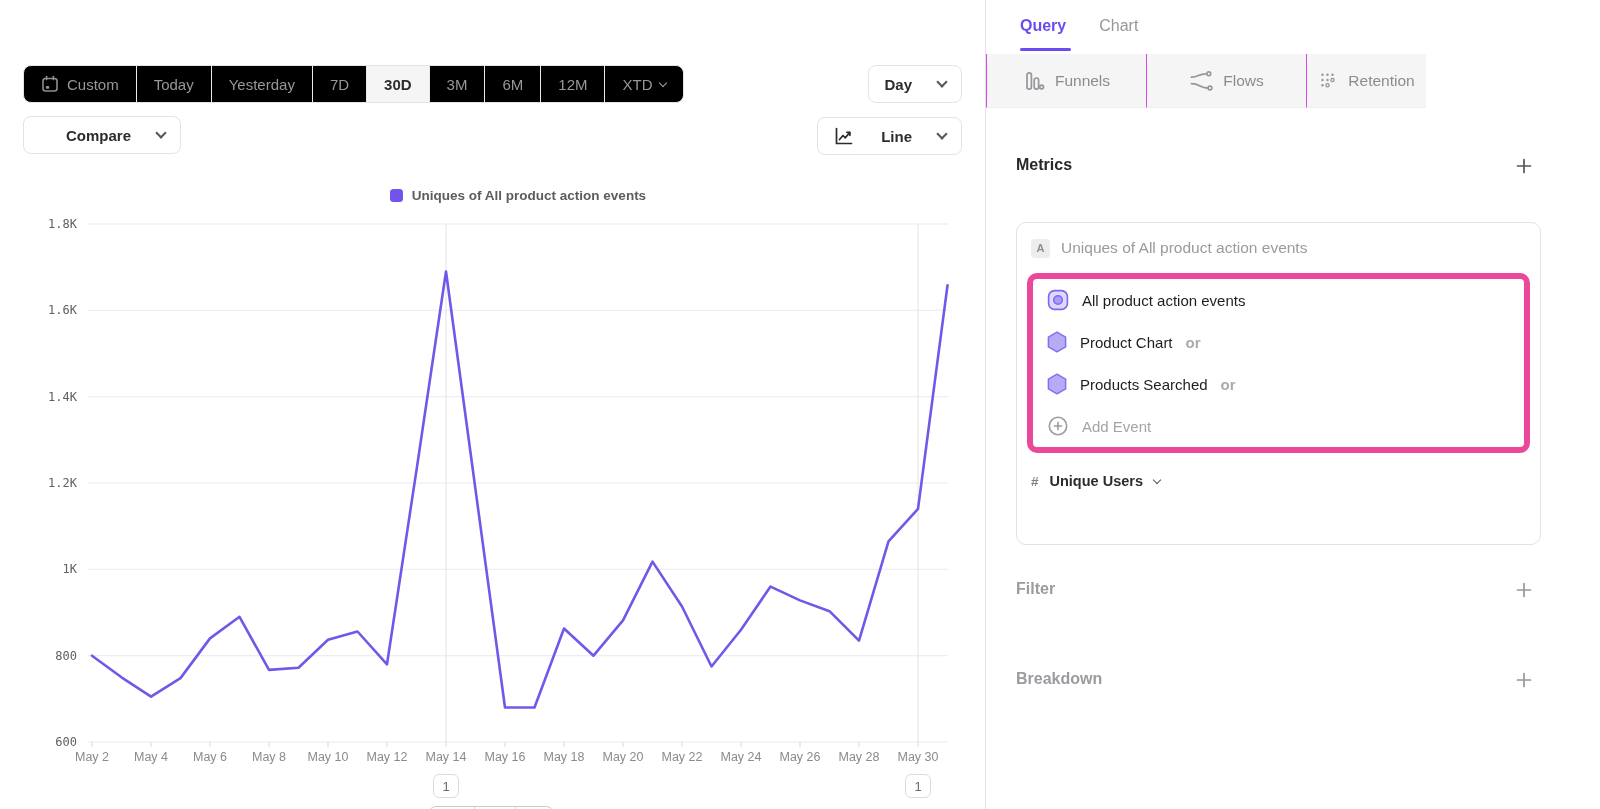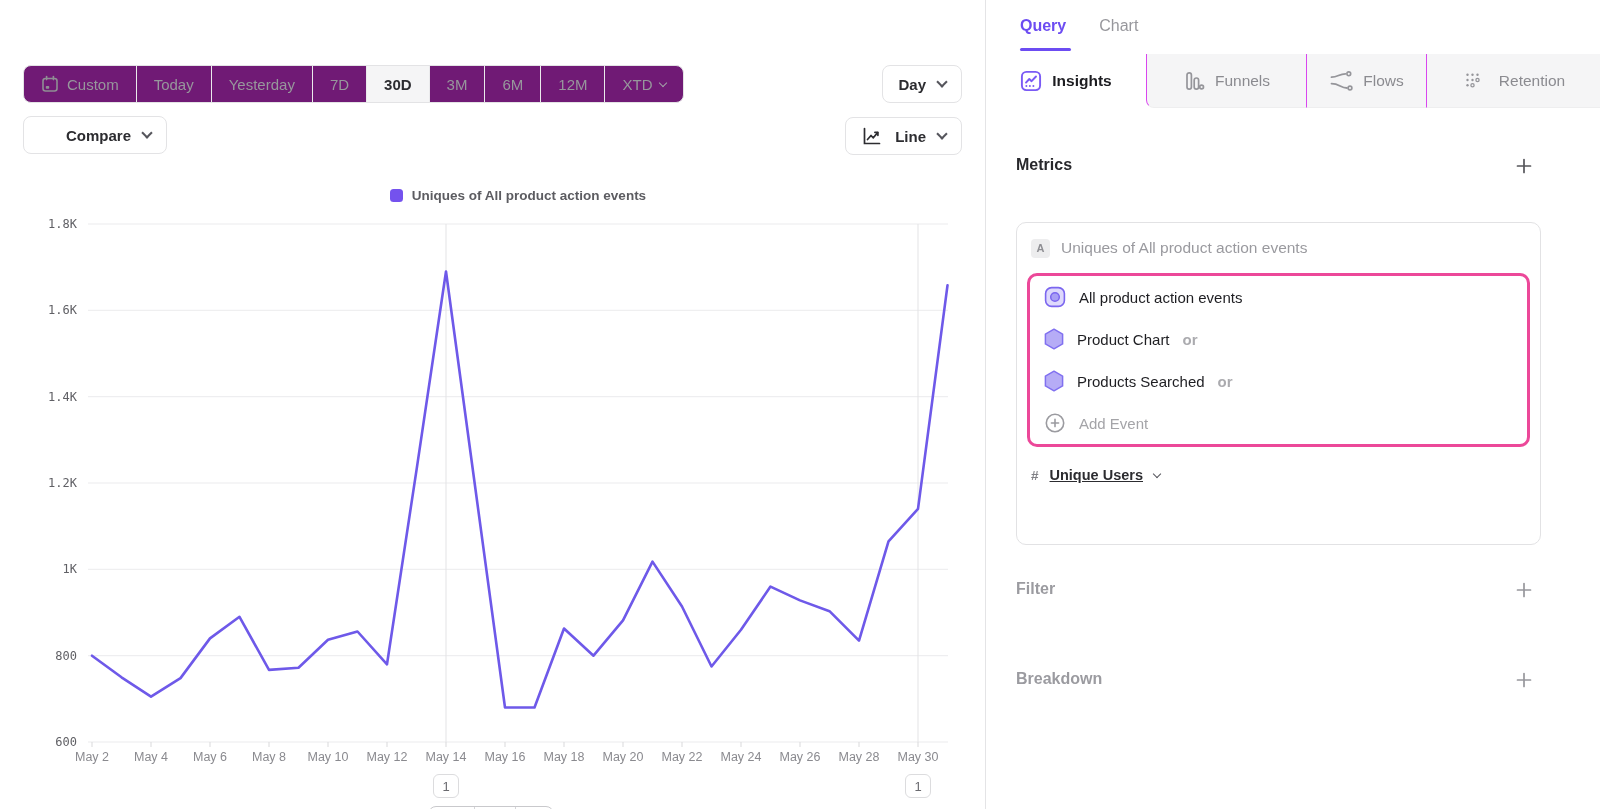--- a/index.html
+++ b/index.html
@@ -4,27 +4,27 @@
 <style>
   * { margin:0; padding:0; box-sizing:border-box; }
   html,body { width:1600px; height:809px; overflow:hidden; background:#fff;
               font-family:"Liberation Sans", sans-serif; }
   #app { position:relative; width:1600px; height:809px; background:#fff; }
 
   
   #left-panel { position:absolute; left:0; top:0; width:985px; height:809px; }
 
   .bar { position:absolute; top:65px; left:23px; height:38px; display:flex; align-items:stretch;
-         border:1px solid #e3e3e5; border-radius:8px; background:#701a75; overflow:hidden; }
+         border:1px solid #e3e3e5; border-radius:8px; background:#000000; overflow:hidden; }
   .range-btn { display:flex; align-items:center; gap:8px; padding:0 17px; font-size:15px;
                color:#97979c; border-right:1px solid #eaeaec; cursor:pointer; white-space:nowrap; }
   .range-btn:last-child { border-right:none;justify-content:center; }
   .range-btn.selected { background:#f5f5f6; color:#2c2c30; font-weight:700; }
 
-  .btn { position:absolute; display:flex; align-items:center; gap:12px; height:38px;
+  .btn { position:absolute; display:flex; align-items:center; gap:26px; height:38px;
          border:1px solid #e3e3e5; border-radius:8px; background:#fff; font-size:15px;
          color:#2c2c30; font-weight:600; padding:0 15px; cursor:pointer; white-space:nowrap; }
   #day-btn { top:65px; right:23px; }
   #compare-btn { top:116px; left:23px;padding-left:42px; }
   #line-btn { top:117px; right:23px; }
 
   .chev { display:inline-block; width:8px; height:8px; border-right:2px solid #55555c;
           border-bottom:2px solid #55555c; transform:rotate(45deg); margin-bottom:4px; }
   .chev.gray { border-color:#a2a2a7; }
   .chev.sm { width:6px; height:6px; border-width:1.8px; margin-bottom:3px; }
@@ -76,32 +76,32 @@
   #metrics-plus { top:158px; } #filter-plus { top:582px; } #breakdown-plus { top:672px; }
 
   #metric-card { position:absolute; left:30px; top:222px; width:525px; height:323px;
                  border:1px solid #e2e2e4; border-radius:10px; background:#fff; }
   #metric-head { display:flex; align-items:center; gap:11px; height:50px; padding:0 14px; }
   #series-badge { width:19px; height:19px; border-radius:4px; background:#ededee; color:#8e8e93;
                   font-size:11px; font-weight:700; display:flex; align-items:center;
                   justify-content:center; flex:none; }
   #series-label { font-size:15.5px; color:#9a9a9f; }
 
-  #event-card { margin:0 10px; border:3px solid #ec4899; border-radius:10px; background:#fff;
+  #event-card { margin:0 10px; border:6px solid #ec4899; border-radius:10px; background:#fff;
                 overflow:hidden; }
   .event-row { display:flex; align-items:center; gap:13px; height:42px; padding:0 14px;
                font-size:15px; font-weight:500; color:#1e1e22; cursor:pointer; }
   .event-row .suffix { color:#ababaf; font-weight:700; }
   .event-row.muted { color:#a4a4a8; }
   .ev-ic { display:flex; align-items:center; flex:none; }
 
   #agg-row { display:flex; align-items:center; gap:11px; margin:13px 14px 0; height:30px;
              cursor:pointer; }
   #agg-hash { color:#808085; font-size:13.5px; font-weight:600; }
-  #agg-label { font-size:14.5px; font-weight:600; color:#2c2c30;text-decoration:underline; }
+  #agg-label { font-size:14.5px; font-weight:600; color:#2c2c30; }
 </style>
 </head>
 <body>
 
 <div id="app">
 
   <div id="left-panel">
 
     <div class="bar" id="range-bar">
         <div class="range-btn">
@@ -229,34 +229,20 @@
 
   <div id="right-panel">
 
     <div id="top-tabs">
       <span id="tab-query">Query</span>
       <span id="tab-chart">Chart</span>
     </div>
     <div id="query-underline"></div>
 
     <div id="report-tabs">
-        <div class="rtab active">
-          <span class="rtab-ic">
-            <svg width="22" height="22" viewBox="0 0 22 22">
-              <rect x="1.9" y="1.9" width="18.2" height="18.2" rx="4.5" fill="none" stroke="#7a5af5" stroke-width="1.9"></rect>
-              <path d="M6 12.6 L9.3 9 L11.6 11.2 L16 6.5" stroke="#7a5af5" stroke-width="1.9" fill="none" stroke-linecap="round" stroke-linejoin="round"></path>
-              <g fill="#7a5af5">
-                <circle cx="6.4" cy="16" r="1"></circle>
-                <circle cx="9.9" cy="16" r="1"></circle>
-                <circle cx="13.4" cy="16" r="1"></circle>
-              </g>
-            </svg>
-          </span>
-          <span>Insights</span>
-        </div>
         <div class="rtab">
           <span class="rtab-ic">
             <svg width="22" height="22" viewBox="0 0 22 22">
               <rect x="4" y="2.8" width="4.4" height="16.4" rx="2.2" fill="none" stroke="#95959a" stroke-width="1.7"></rect>
               <rect x="11.2" y="8" width="4.4" height="11.2" rx="2.2" fill="none" stroke="#95959a" stroke-width="1.7"></rect>
               <circle cx="18.6" cy="17" r="1.9" fill="none" stroke="#95959a" stroke-width="1.7"></circle>
             </svg>
           </span>
           <span>Funnels</span>
         </div>

